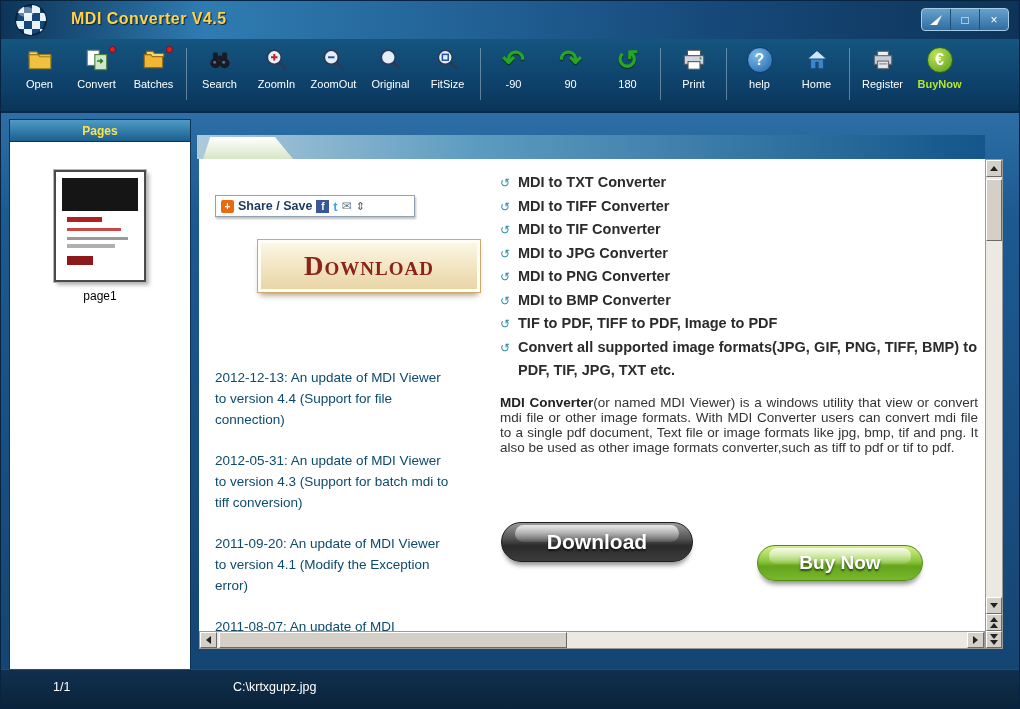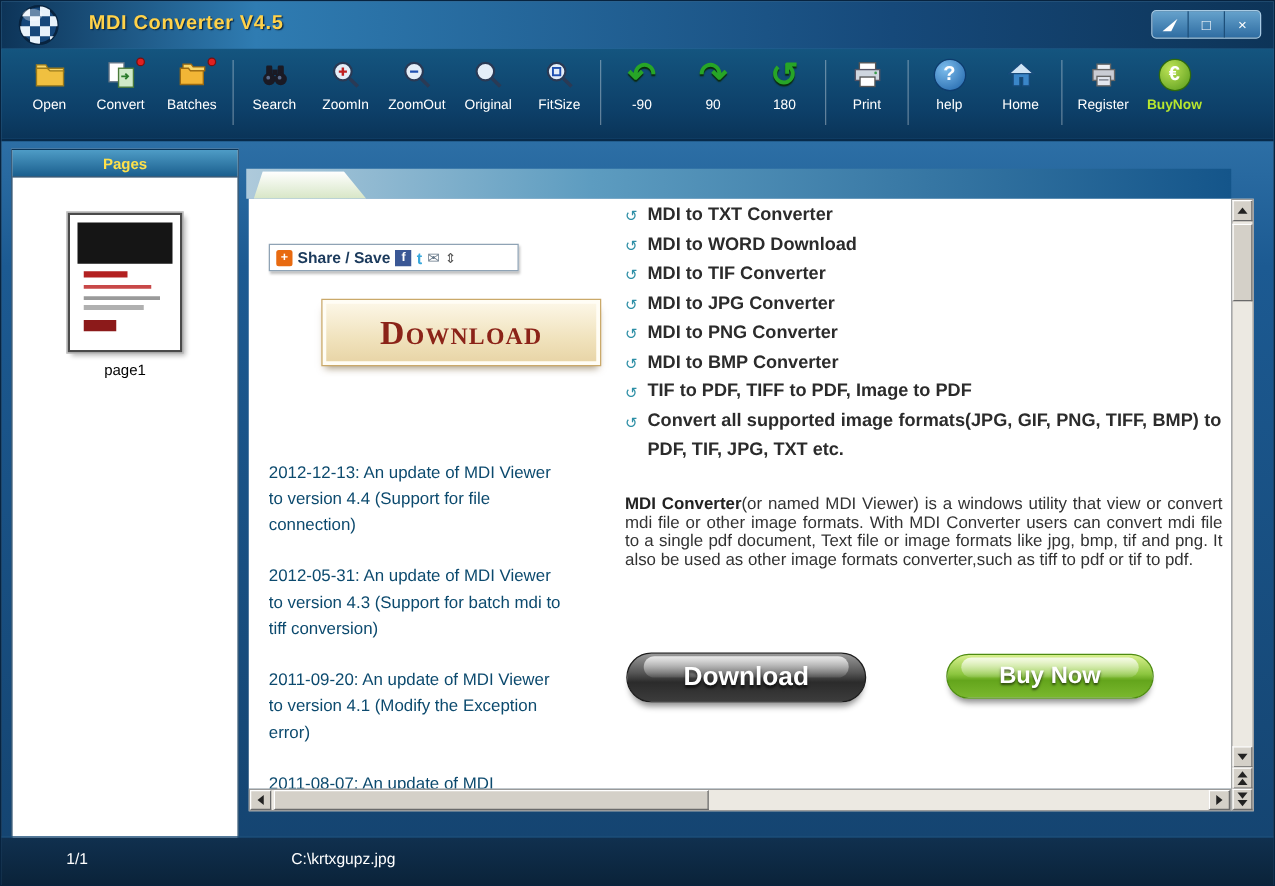--- a/index.html
+++ b/index.html
@@ -86,21 +86,21 @@
            0 5px 6px -3px rgba(110,85,40,.6); display:flex; align-items:center;
            justify-content:center; cursor:pointer; }
   #dlbox span { font-family:"Liberation Serif",serif; font-variant:small-caps;
                 font-weight:bold; font-size:27px; letter-spacing:1px; color:#8b2318; }
 
   #news-h { position:absolute; left:16px; top:170px; font-family:"Liberation Serif",serif;
             font-size:21px; color:#8a2f23; }
   #news-list { position:absolute; left:16px; top:208px; width:238px; }
   .news-item { font-size:13.5px; line-height:21px; color:#0c4a6e; margin-bottom:20px; }
 
-  #features { position:absolute; left:300px; top:2px; width:478px; }
+  #features { position:absolute; left:300px; top:12px; width:478px; }
   .feat { position:relative; padding-left:19px; font-weight:bold; font-size:14.5px;
           color:#2b2b2b; line-height:23.5px; }
   .feat::before { content:"↺"; position:absolute; left:1px; top:1px; font-size:12px;
                   font-weight:normal; color:#2e8fa6; }
   .feat.just { text-align:justify; }
 
   #about { position:absolute; left:301px; top:236px; width:478px; font-size:13.5px;
            line-height:15px; color:#333; text-align:justify; }
   #about b { color:#222; }
 
@@ -109,21 +109,21 @@
                box-shadow:0 6px 5px -3px rgba(0,0,0,.45); }
   .gloss-btn::before { content:""; position:absolute; left:7%; right:7%; top:2px; height:46%;
                border-radius:12px;
                background:linear-gradient(rgba(255,255,255,.8),rgba(255,255,255,.1)); }
   .gloss-btn span { position:relative; color:#fff; font-weight:bold;
                text-shadow:0 2px 2px rgba(0,0,0,.6); }
   #btn-download { left:302px; top:363px; width:192px; height:40px;
                background:linear-gradient(180deg,#9a9a9a,#565656 40%,#2b2b2b 60%,#3c3c3c);
                border:1px solid #1d1d1d; }
   #btn-download span { font-size:21px; }
-  #btn-buynow { left:558px; top:364px; width:166px; height:36px;
+  #btn-buynow { left:558px; top:386px; width:166px; height:36px;
                background:linear-gradient(180deg,#d8f08e,#8cc63f 45%,#64a51c 60%,#7ab82e);
                border:1px solid #4e8c12; }
   #btn-buynow span { font-size:19px; }
 
   
   .sb-btn { background:#d4d0c8; border:1px solid; border-color:#fff #6a6a6a #6a6a6a #fff;
             display:flex; flex-direction:column; align-items:center; justify-content:center;
             flex:none; cursor:pointer; }
   #vscroll { position:absolute; left:984px; top:158px; width:18px; height:490px;
              background:#ece9e2; border:1px solid #9a9a9a; display:flex; flex-direction:column; }
@@ -405,21 +405,21 @@
 
     <div id="news-list">
       <div class="news-item">2012-12-13: An update of MDI Viewer to version 4.4 (Support for file connection)</div>
       <div class="news-item">2012-05-31: An update of MDI Viewer to version 4.3 (Support for batch mdi to tiff conversion)</div>
       <div class="news-item">2011-09-20: An update of MDI Viewer to version 4.1 (Modify the Exception error)</div>
       <div class="news-item">2011-08-07: An update of MDI</div>
     </div>
 
     <div id="features">
       <div class="feat">MDI to TXT Converter</div>
-      <div class="feat">MDI to WORD Download</div>
+      <div class="feat">MDI to TIFF Converter</div>
       <div class="feat">MDI to TIF Converter</div>
       <div class="feat">MDI to JPG Converter</div>
       <div class="feat">MDI to PNG Converter</div>
       <div class="feat">MDI to BMP Converter</div>
       <div class="feat">TIF to PDF, TIFF to PDF, Image to PDF</div>
       <div class="feat just">Convert all supported image formats(JPG, GIF, PNG, TIFF, BMP) to PDF, TIF, JPG, TXT etc.</div>
     </div>
 
     <div id="about">
       <b>MDI Converter</b><span>(or named MDI Viewer) is a windows utility that view or convert mdi file or other image formats. With MDI Converter users can convert mdi file to a single pdf document, Text file or image formats like jpg, bmp, tif and png. It also be used as other image formats converter,such as tiff to pdf or tif to pdf.</span>

